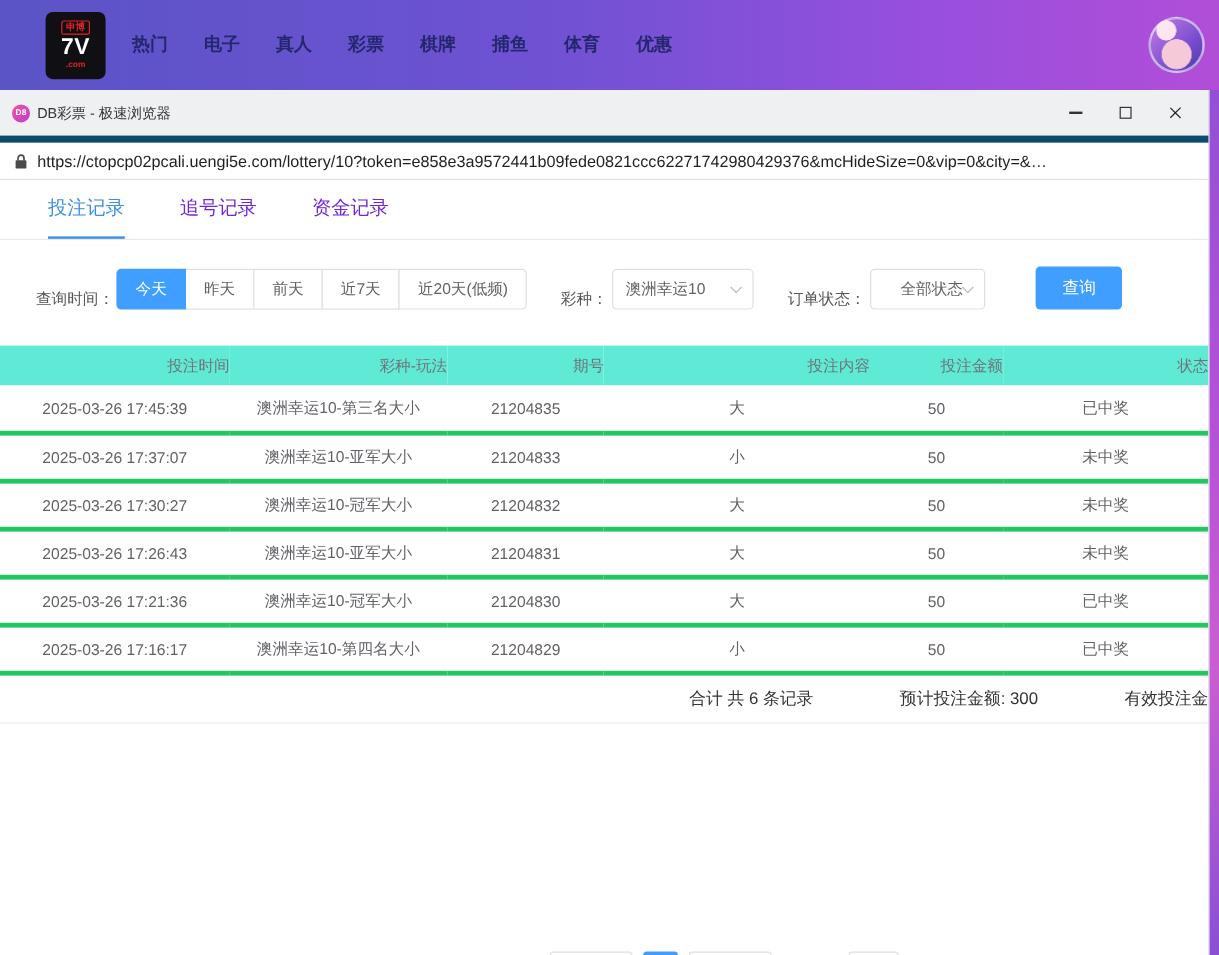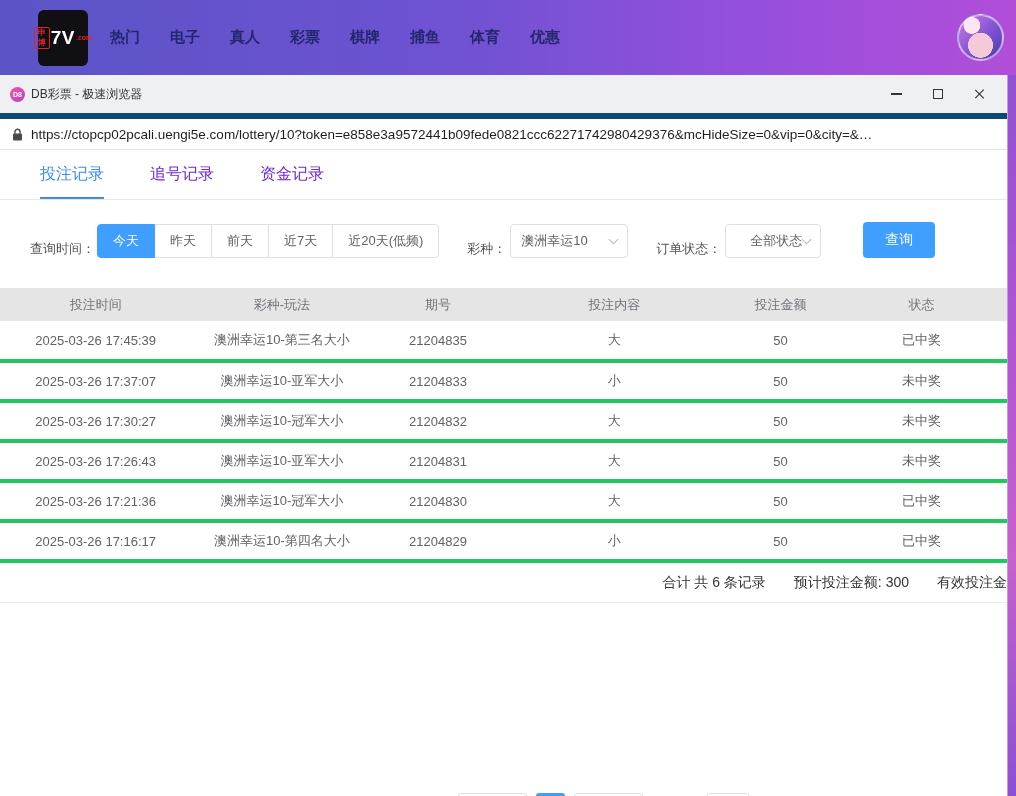--- a/index.html
+++ b/index.html
@@ -10,21 +10,21 @@
   }
 
   
   .top-bar {
     height:75px;
     background: linear-gradient(90deg,#5a54c6 0%,#6f52d2 45%,#9a4fdd 78%,#b14ed8 100%);
     display:flex; align-items:center; padding:0 12px 0 38px;
   }
   .logo {
     width:50px; height:56px; background:#101014; border-radius:6px;
-    display:flex; flex-direction:row; align-items:center; justify-content:center; gap:1px;
+    display:flex; flex-direction:column; align-items:center; justify-content:center; gap:1px;
     cursor:pointer;
   }
   .logo-top { color:#e02424; border:1px solid #e02424; font-size:8px; line-height:10px; padding:0 3px; border-radius:2px; font-weight:700; }
   .logo-main { color:#fff; font-weight:800; font-size:19px; line-height:20px; letter-spacing:.5px; }
   .logo-suffix { color:#e02424; font-size:7px; line-height:7px; font-weight:700; }
   .main-nav { display:flex; margin-left:22px; gap:30px; }
   .main-nav .nav-item {
     font-size:15px; font-weight:700; color:#23276e; cursor:pointer; white-space:nowrap;
   }
   .avatar {
@@ -105,32 +105,32 @@
   }
   .ml28 { margin-left:28px; }
   .search-btn {
     margin-left:42px; width:72px; height:36px; background:#409eff; color:#fff;
     border:none; border-radius:4px; font-size:14px; cursor:pointer;
     font-family:inherit;
   }
 
   table.records { width:100%; border-collapse:collapse; margin-top:30px; font-size:13px; table-layout:fixed; }
   table.records th {
-    background:#e5e5e5; color:#707379; font-weight:400; height:33px; text-align:center;
+    background:#5eead4; color:#707379; font-weight:400; height:33px; text-align:right;
   }
   table.records td {
     height:40px; text-align:center; color:#606266; border-bottom:4px solid #22c55e;
     overflow:hidden; white-space:nowrap;
   }
   td.won { color:#f4516c; }
   td.lost { color:#606266; }
 
   .summary-row {
     height:40px; display:flex; align-items:center; justify-content:flex-end;
-    gap:28px; font-size:14px; color:#333; border-bottom:1px solid #ececec;
+    gap:72px; font-size:14px; color:#333; border-bottom:1px solid #ececec;
     padding-right:0; white-space:nowrap;
   }
   .summary-row span:last-child { margin-right:-14px; }
 
   .pagination {
     position:absolute; top:643px; left:458px; display:flex; align-items:center;
     font-size:13px; color:#606266;
   }
   .page-btn {
     padding:0 14px; height:29px; line-height:27px; border:1px solid #dcdfe6;

